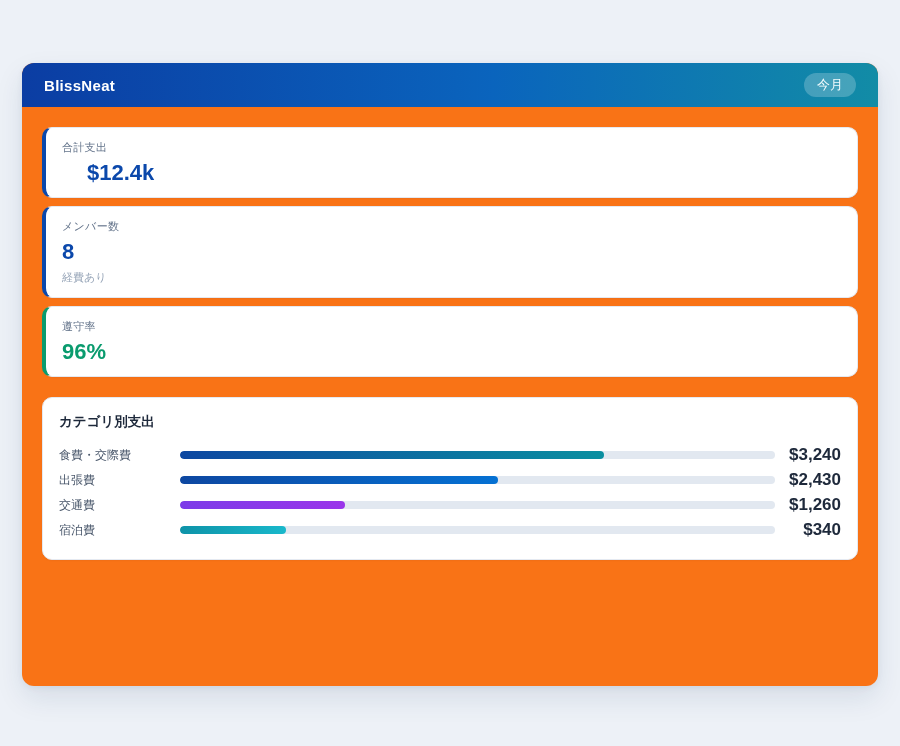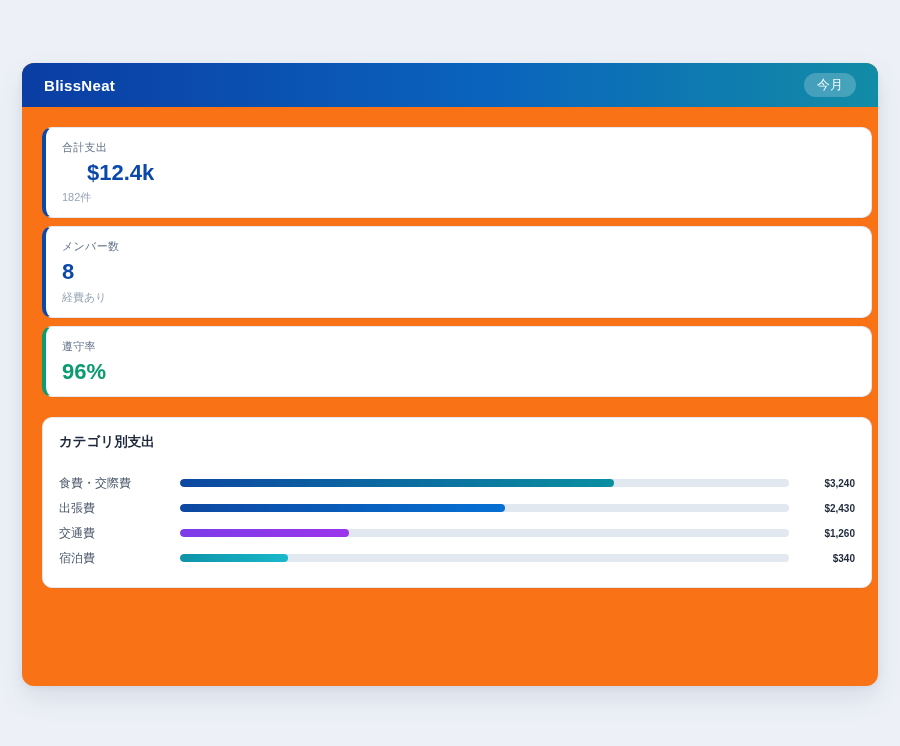--- a/index.html
+++ b/index.html
@@ -38,21 +38,21 @@
     color: #f2fbfd;
     font-size: 13px;
     padding: 4px 13px;
     border-radius: 999px;
     border: none;
     cursor: pointer;
     line-height: 1.2;
     font-family: inherit;
   }
   .content {
-    padding: 20px 6px 22px 20px;
+    padding: 20px 20px 22px 20px;
   }
   .stat-card {
     background: #ffffff;
     border: 1px solid #e4e9f1;
     border-left: 4px solid #0b48ab;
     border-radius: 10px;
     padding: 12px 18px 12px 16px;
     margin-bottom: 8px;
     box-shadow: 0 1px 2px rgba(15,23,42,0.04);
   }
@@ -78,21 +78,21 @@
     border: 1px solid #e4e9f1;
     border-radius: 10px;
     padding: 15px 16px 16px 16px;
     margin-top: 20px;
     box-shadow: 0 1px 2px rgba(15,23,42,0.04);
   }
   .category-title {
     font-size: 13.5px;
     font-weight: bold;
     color: #1e293b;
-    margin-bottom: 20px;
+    margin-bottom: 12px;
   }
   .category-row {
     display: grid;
     grid-template-columns: 121px 1fr 66px;
     align-items: center;
     height: 25px;
   }
   .category-label {
     font-size: 12px;
     color: #475569;
@@ -103,21 +103,21 @@
     background: #e2e8f0;
     border-radius: 4px;
     overflow: hidden;
     position: relative;
   }
   .bar-fill {
     height: 100%;
     border-radius: 4px;
   }
   .category-value {
-    font-size: 10px;
+    font-size: 17px;
     font-weight: bold;
     color: #1e293b;
     text-align: right;
     white-space: nowrap;
   }
 </style>
 </head>
 <body>
 
 <div class="app-container">
@@ -125,21 +125,20 @@
   <div class="app-header">
     <div class="app-title">BlissNeat</div>
     <button class="period-badge">今月</button>
   </div>
 
   <div class="content">
 
     <div class="stat-card" style="border-left-color: rgb(11, 72, 171);">
       <div class="stat-label">合計支出</div>
       <div class="stat-value" style="color: rgb(11, 72, 171); margin-left: 25px;">$12.4k</div>
-      <div class="stat-sub">182件</div>
     </div>
 
     <div class="stat-card" style="border-left-color: rgb(11, 72, 171);">
       <div class="stat-label">メンバー数</div>
       <div class="stat-value" style="color: rgb(11, 72, 171);">8</div>
       <div class="stat-sub">経費あり</div>
     </div>
 
 
     <div class="stat-card" style="border-left-color: rgb(10, 155, 110);">

